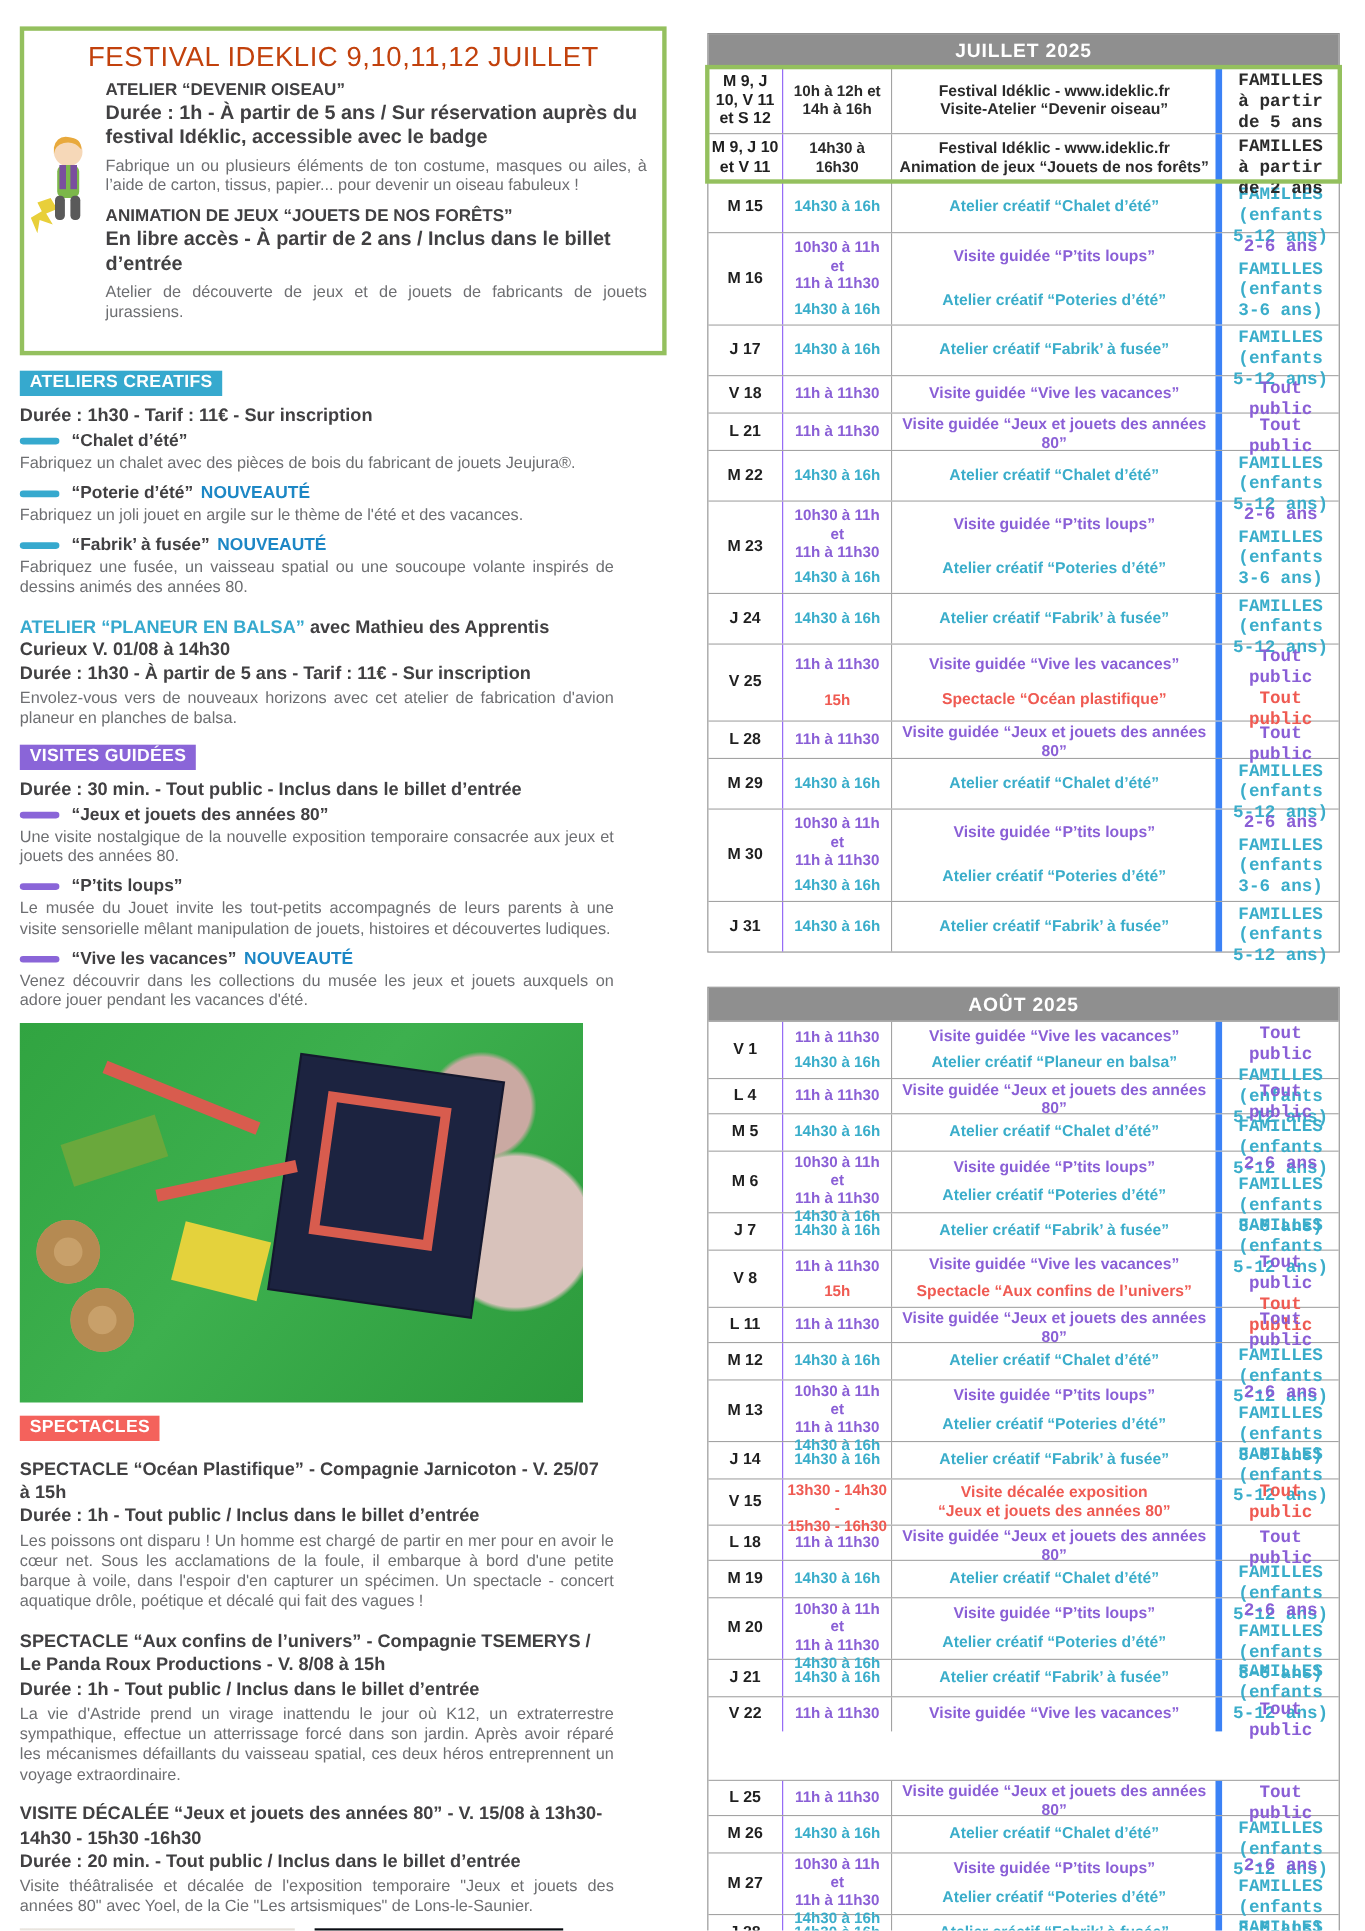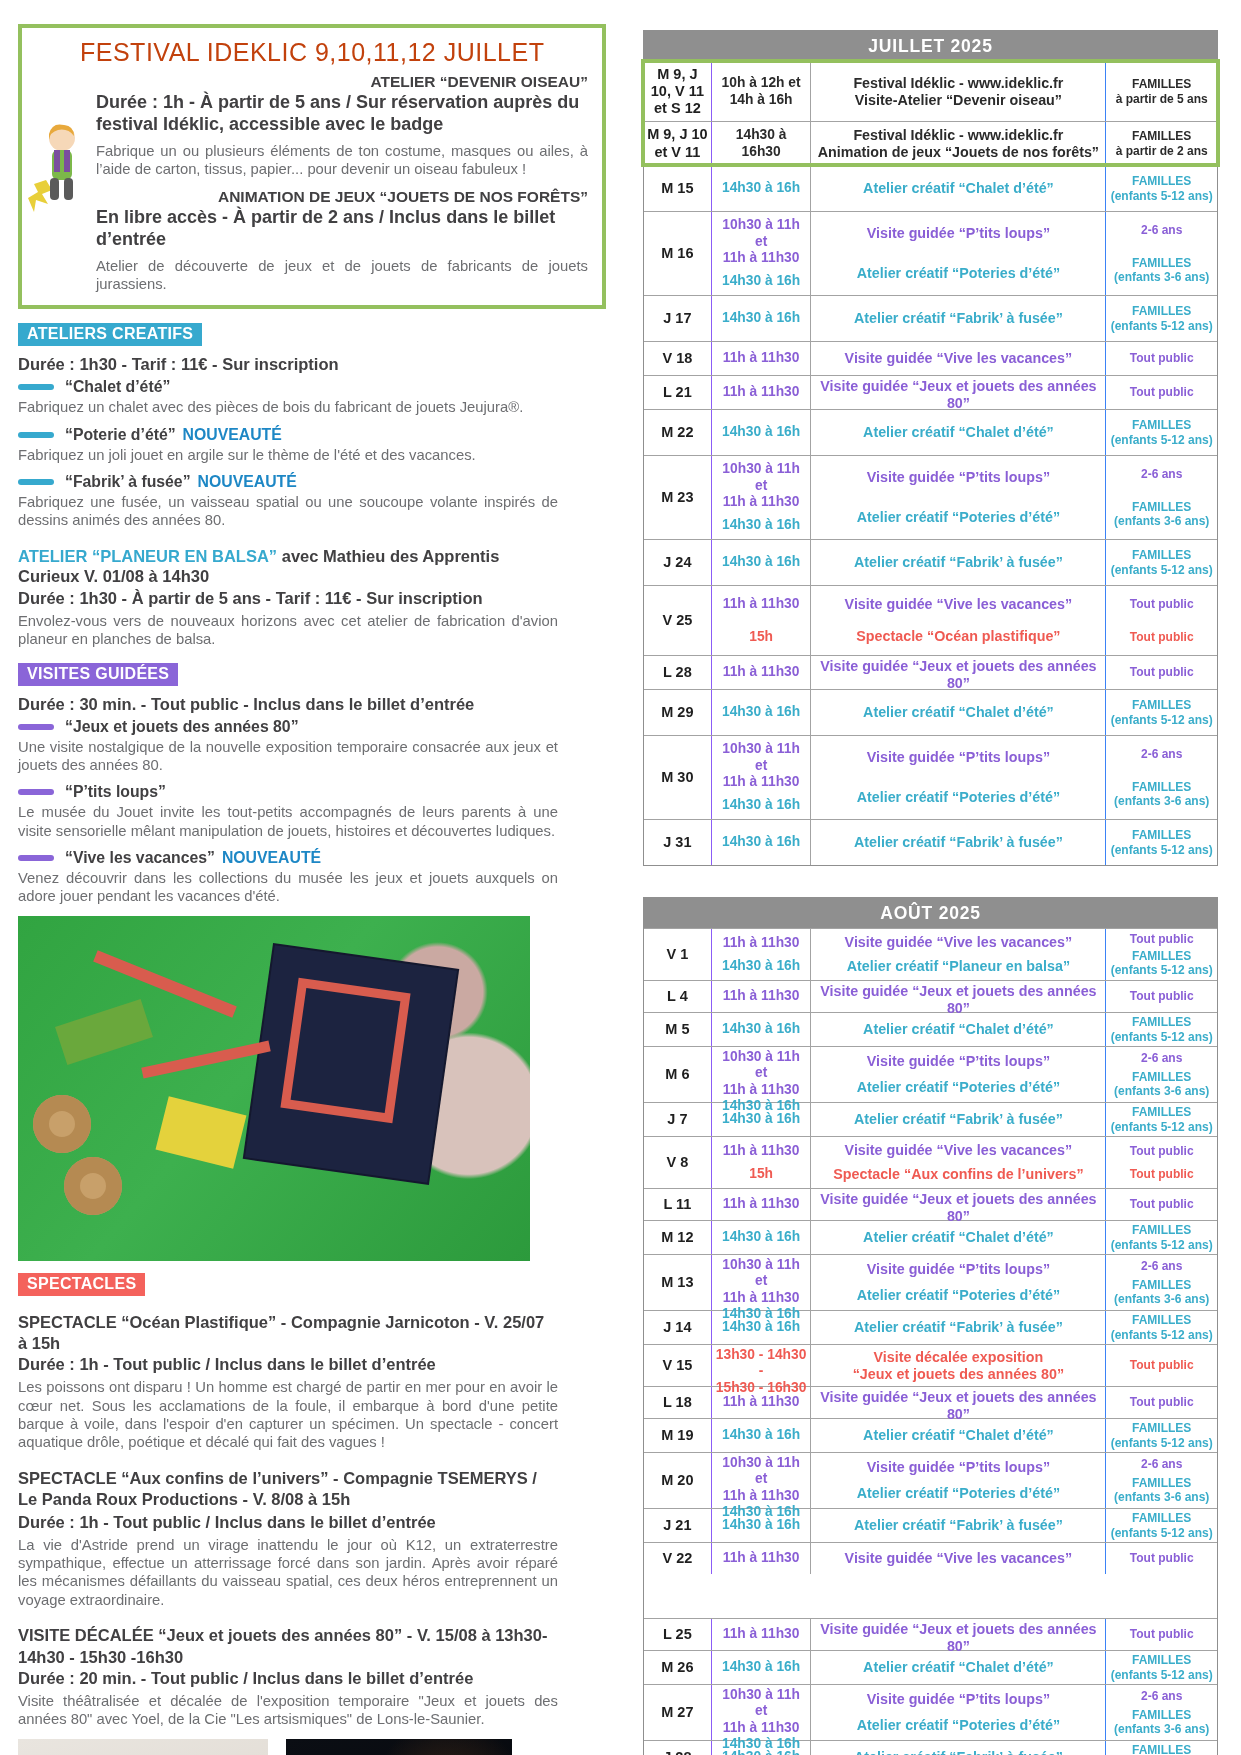--- a/index.html
+++ b/index.html
@@ -3,21 +3,21 @@
 <meta charset="utf-8">
 <style>
   html,body{margin:0;padding:0;}
   body{width:1241px;height:1755px;background:#fff;font-family:"Liberation Sans",sans-serif;overflow:hidden;position:relative;color:#58595b;}
   *{box-sizing:border-box;}
 
   
   .left{position:absolute;left:18px;top:24px;width:540px;}
   .festival-box{position:relative;width:588px;border:4px solid #94c05e;padding:8px 14px 10px 74px;margin-bottom:14px;}
   .festival-title{margin:2px 0 6px -16px;font-size:25px;font-weight:normal;color:#c2410c;letter-spacing:.5px;}
-  .box-h{margin:4px 0 0;font-size:15.5px;font-weight:bold;color:#414042;text-align:right;}
+  .box-h{margin:4px 0 0;font-size:15.5px;font-weight:bold;color:#414042;}
   .box-sub{margin:1px 0 6px;font-size:18px;font-weight:bold;color:#414042;line-height:1.22;}
   .body-p{margin:2px 0 9px;font-size:14.8px;color:#6d6e71;text-align:justify;line-height:1.24;}
   .kid-illu{position:absolute;left:6px;top:92px;}
 
   .badge{display:inline-block;padding:2px 9px 3px;color:#fff;font-weight:bold;font-size:16px;letter-spacing:.3px;}
   .bg-teal{background:#36a9ce;}
   .bg-purple{background:#8a65d8;}
   .bg-red{background:#f4625c;}
 
   .intro{margin:9px 0 4px;font-size:16.5px;font-weight:bold;color:#414042;}
@@ -69,21 +69,21 @@
   .tbl{position:absolute;left:0;width:575px;border:1px solid #8f8f8f;background:#fff;}
   .tbl-header{height:30px;background:#8f8f8f;color:#fff;display:flex;align-items:center;justify-content:center;font-weight:bold;font-size:17.5px;letter-spacing:.8px;}
   .trow{display:flex;border-top:1px solid #a3a3a3;}
   .fest-wrap{position:relative;}
   .fest-wrap::after{content:"";position:absolute;inset:-2px -3px;border:4px solid #94c05e;pointer-events:none;}
   .cell{display:flex;flex-direction:column;justify-content:space-around;align-items:center;text-align:center;padding:2px 3px;white-space:pre-line;line-height:1.18;}
   .cell>div{white-space:pre-line;}
   .cell.day{width:67px;font-weight:bold;color:#1f1f1f;font-size:14.5px;justify-content:center;}
   .cell.time{width:100px;font-size:13.8px;font-weight:600;border-left:1px solid #8b5cf6;}
   .cell.event{width:296px;font-size:14.3px;font-weight:600;border-left:1px solid #a3a3a3;}
-  .cell.aud{width:112px;font-size:12px;font-weight:600;border-left:1px solid #3b82f6;}
+  .cell.aud{width:112px;font-size:16px;font-weight:600;border-left:6px solid #3b82f6;font-family:Liberation Mono, monospace;}
   .fest-bold{font-weight:800;}
 </style>
 </head>
 <body>
 
 <div class="left">
 
   <div class="festival-box">
     <svg class="kid-illu" width="58" height="92" viewBox="0 0 58 92">
       <polygon points="18,60 24,70 14,74 20,84 8,80 6,92 0,78 10,72 6,64" fill="#e8cf3a"></polygon>
@@ -94,21 +94,21 @@
       <rect x="36" y="30" width="6" height="22" fill="#7a4f9e"></rect>
       <rect x="22" y="58" width="9" height="22" rx="4" fill="#5a5a5a"></rect>
       <rect x="36" y="58" width="9" height="22" rx="4" fill="#5a5a5a"></rect>
     </svg>
     <h1 class="festival-title">FESTIVAL IDEKLIC 9,10,11,12 JUILLET</h1>
     <h2 class="box-h">ATELIER “DEVENIR OISEAU”</h2>
     <p class="box-sub">Durée : 1h - À partir de 5 ans / Sur réservation auprès du festival Idéklic, accessible avec le badge</p>
     <p class="body-p">Fabrique un ou plusieurs éléments de ton costume, masques ou ailes, à l’aide de carton, tissus, papier... pour devenir un oiseau fabuleux !</p>
     <h2 class="box-h">ANIMATION DE JEUX “JOUETS DE NOS FORÊTS”</h2>
     <p class="box-sub">En libre accès - À partir de 2 ans / Inclus dans le billet d’entrée</p>
-    <p class="body-p" style="margin-bottom:2px">Atelier de découverte de jeux et de jouets de fabricants de jouets jurassiens.</p>
+    <p class="body-p" style="margin-bottom:16px">Atelier de découverte de jeux et de jouets de fabricants de jouets jurassiens.</p>
   </div>
 
   <span class="badge bg-teal">ATELIERS CREATIFS</span>
   <p class="intro">Durée : 1h30 - Tarif : 11€ - Sur inscription</p>
 
   <div class="item-line">
     <span class="dash teal"></span>
     <span class="item-title">“Chalet d’été”</span>
     <span class="new-tag"></span>
   </div>

